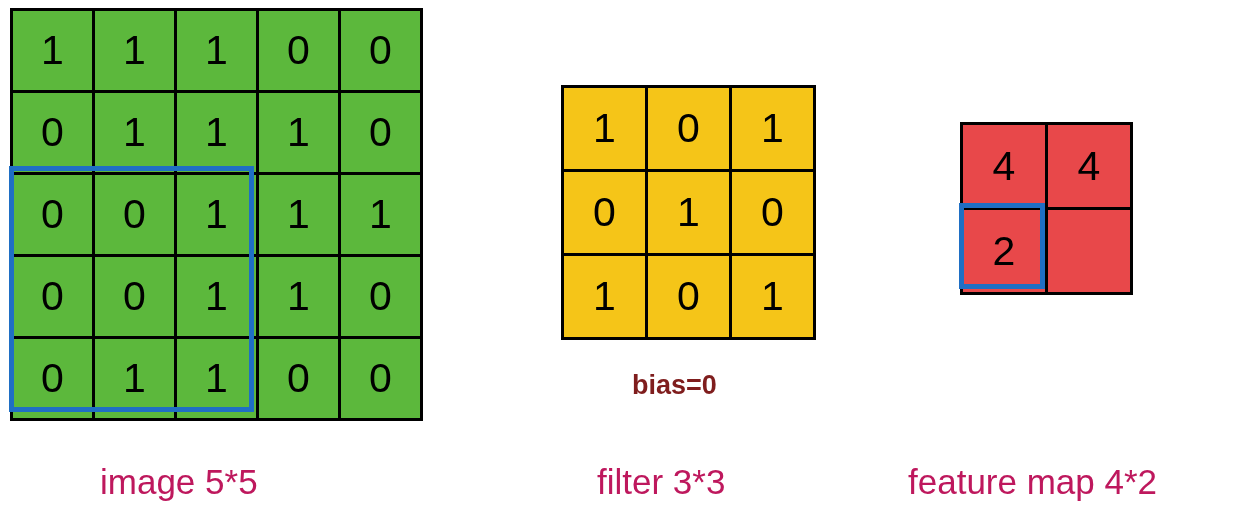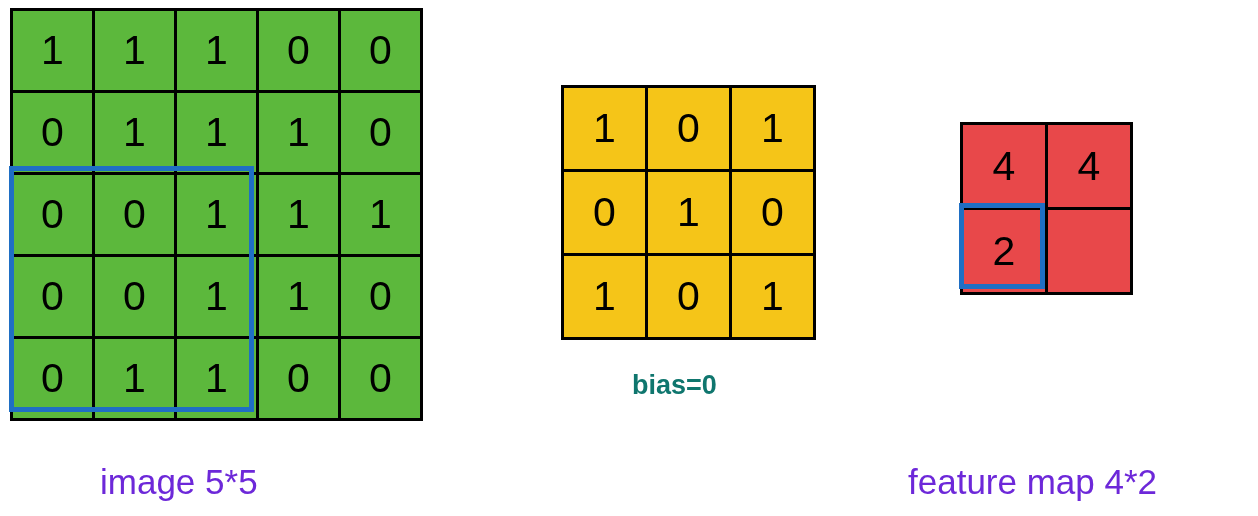--- a/index.html
+++ b/index.html
@@ -63,32 +63,32 @@
     box-sizing:border-box;
     pointer-events:none;
   }
   #image-highlight{left:9px;top:166px;width:245px;height:246px;}
   #feature-highlight{left:959px;top:203px;width:86px;height:86px;}
 
   
   .caption{
     position:absolute;
     font-size:35px;
-    color:#6d28d9;
+    color:#be185d;
     white-space:nowrap;
   }
   #image-caption{left:100px;top:462px;}
   #filter-caption{left:597px;top:462px;}
   #feature-caption{left:908px;top:462px;}
 
   .bias{
     position:absolute;
     font-size:27px;
     font-weight:700;
-    color:#0f766e;
+    color:#7f1d1d;
     left:632px;top:370px;
     white-space:nowrap;
   }
 </style>
 </head>
 <body>
 
 <div class="stage">
 
   <div class="grid" id="image-grid">
@@ -150,20 +150,21 @@
       </tr>
       <tr>
         <td>1</td>
         <td>0</td>
         <td>1</td>
       </tr>
     </tbody>
       </table>
   </div>
   <div class="bias">bias=0</div>
+  <div class="caption" id="filter-caption">filter 3*3</div>
 
   <div class="grid" id="feature-grid">
     <table>
       <tbody>
           <tr>
         <td>4</td>
         <td>4</td>
       </tr>
       <tr>
         <td>2</td>

